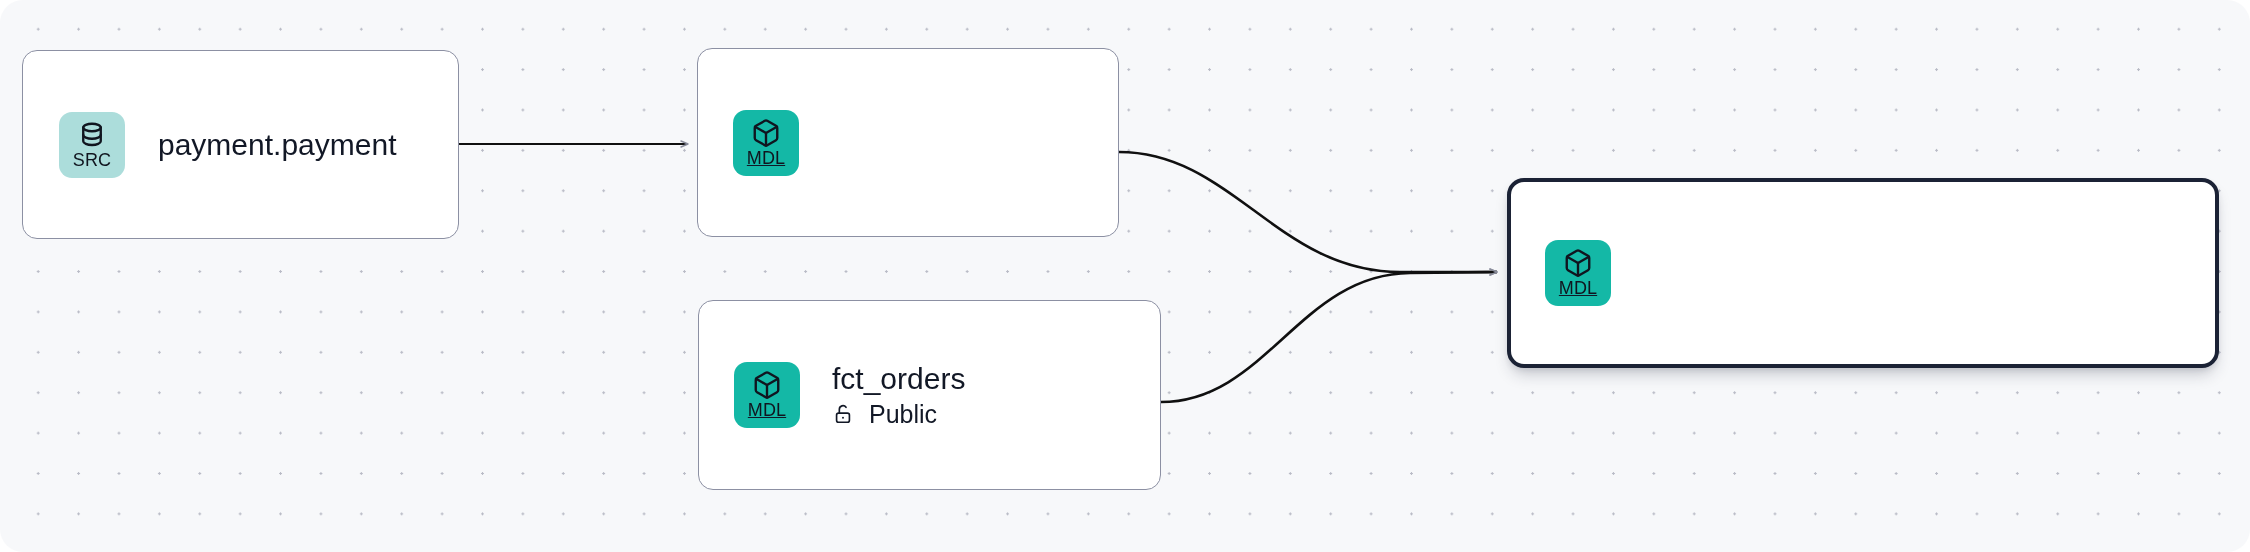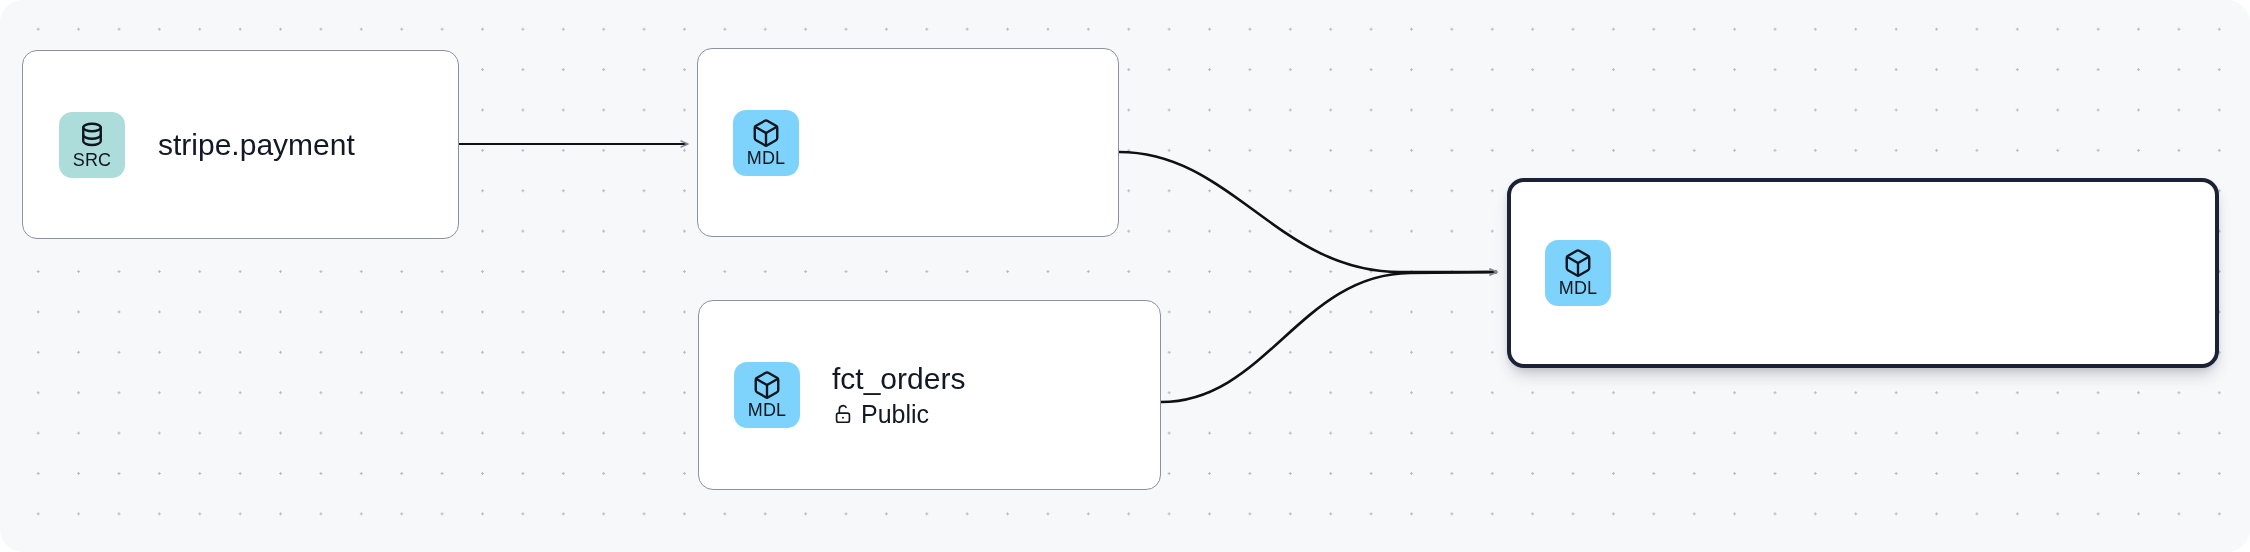--- a/index.html
+++ b/index.html
@@ -67,40 +67,40 @@
     line-height: 0;
   }
   .badge .badge-text {
     font-size: 18px;
     line-height: 19px;
     letter-spacing: 0.1px;
     font-weight: 400;
     color: #10151f;
   }
   .badge-src { background: #acdddb; }
-  .badge-mdl { background: #7dd3fc; }
+  .badge-mdl { background: #14b8a6; text-decoration: underline; }
 
   
   .labels {
     display: flex;
     flex-direction: column;
     justify-content: center;
     min-width: 0;
   }
   .node-title {
     font-size: 30px;
     line-height: 36px;
     color: #121826;
     white-space: nowrap;
     font-weight: 400;
   }
   .node-sub {
     display: flex;
     align-items: center;
-    gap: 7px;
+    gap: 15px;
     font-size: 25px;
     line-height: 30px;
     color: #121826;
     margin-top: 2px;
     white-space: nowrap;
   }
   .node-sub .glyph { line-height: 0; display: block; }
 
   
   #node-stripe-payment {
@@ -150,21 +150,21 @@
       <span class="glyph">
         <svg width="30" height="30" viewBox="0 0 24 24" fill="none" stroke="#10151f" stroke-width="1.9" stroke-linecap="round" stroke-linejoin="round">
           <ellipse cx="12" cy="6" rx="7" ry="3"></ellipse>
           <path d="M5 6v6c0 1.66 3.13 3 7 3s7-1.34 7-3V6"></path>
           <path d="M5 12v5c0 1.66 3.13 3 7 3s7-1.34 7-3v-5"></path>
         </svg>
       </span>
       <span class="badge-text">SRC</span>
     </div>
     <div class="labels">
-      <div class="node-title">stripe.payment</div>
+      <div class="node-title">payment.payment</div>
     </div>
   </div>
 
   <div class="node" id="node-stg-payments">
     <div class="badge badge-mdl">
       <span class="glyph">
         <svg width="30" height="30" viewBox="0 0 24 24" fill="none" stroke="#10151f" stroke-width="1.9" stroke-linecap="round" stroke-linejoin="round">
           <path d="M21 16V8a2 2 0 0 0-1-1.73l-7-4a2 2 0 0 0-2 0l-7 4A2 2 0 0 0 3 8v8a2 2 0 0 0 1 1.73l7 4a2 2 0 0 0 2 0l7-4A2 2 0 0 0 21 16z"></path>
           <path d="M3.27 6.96 12 12.01l8.73-5.05"></path>
           <path d="M12 22.08V12"></path>

